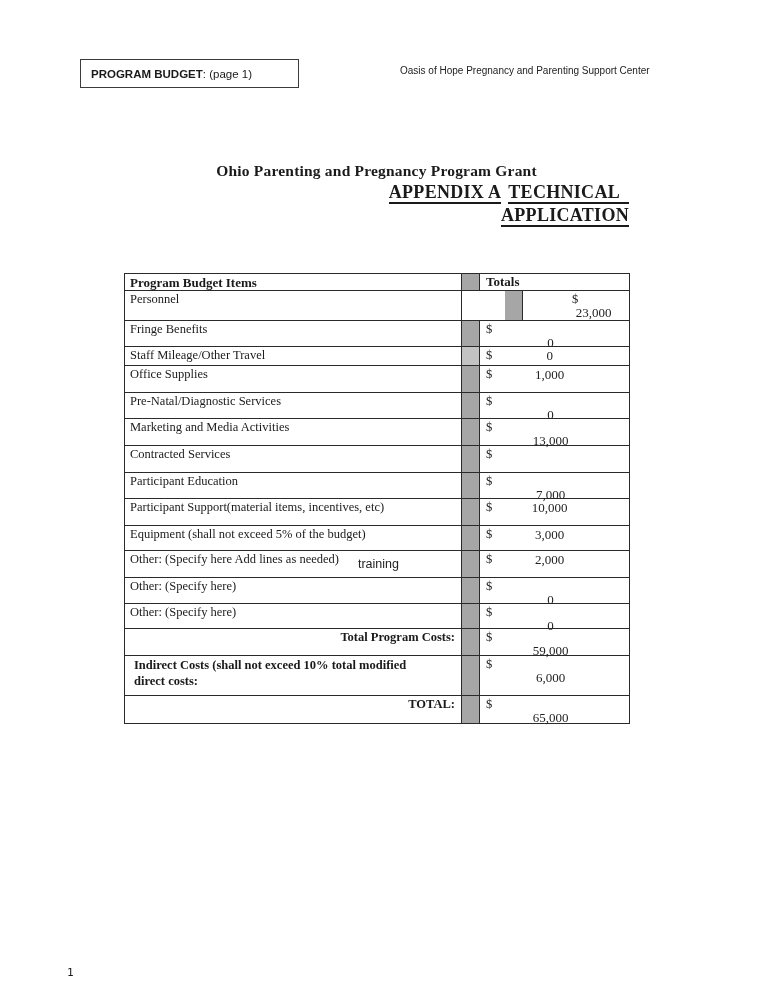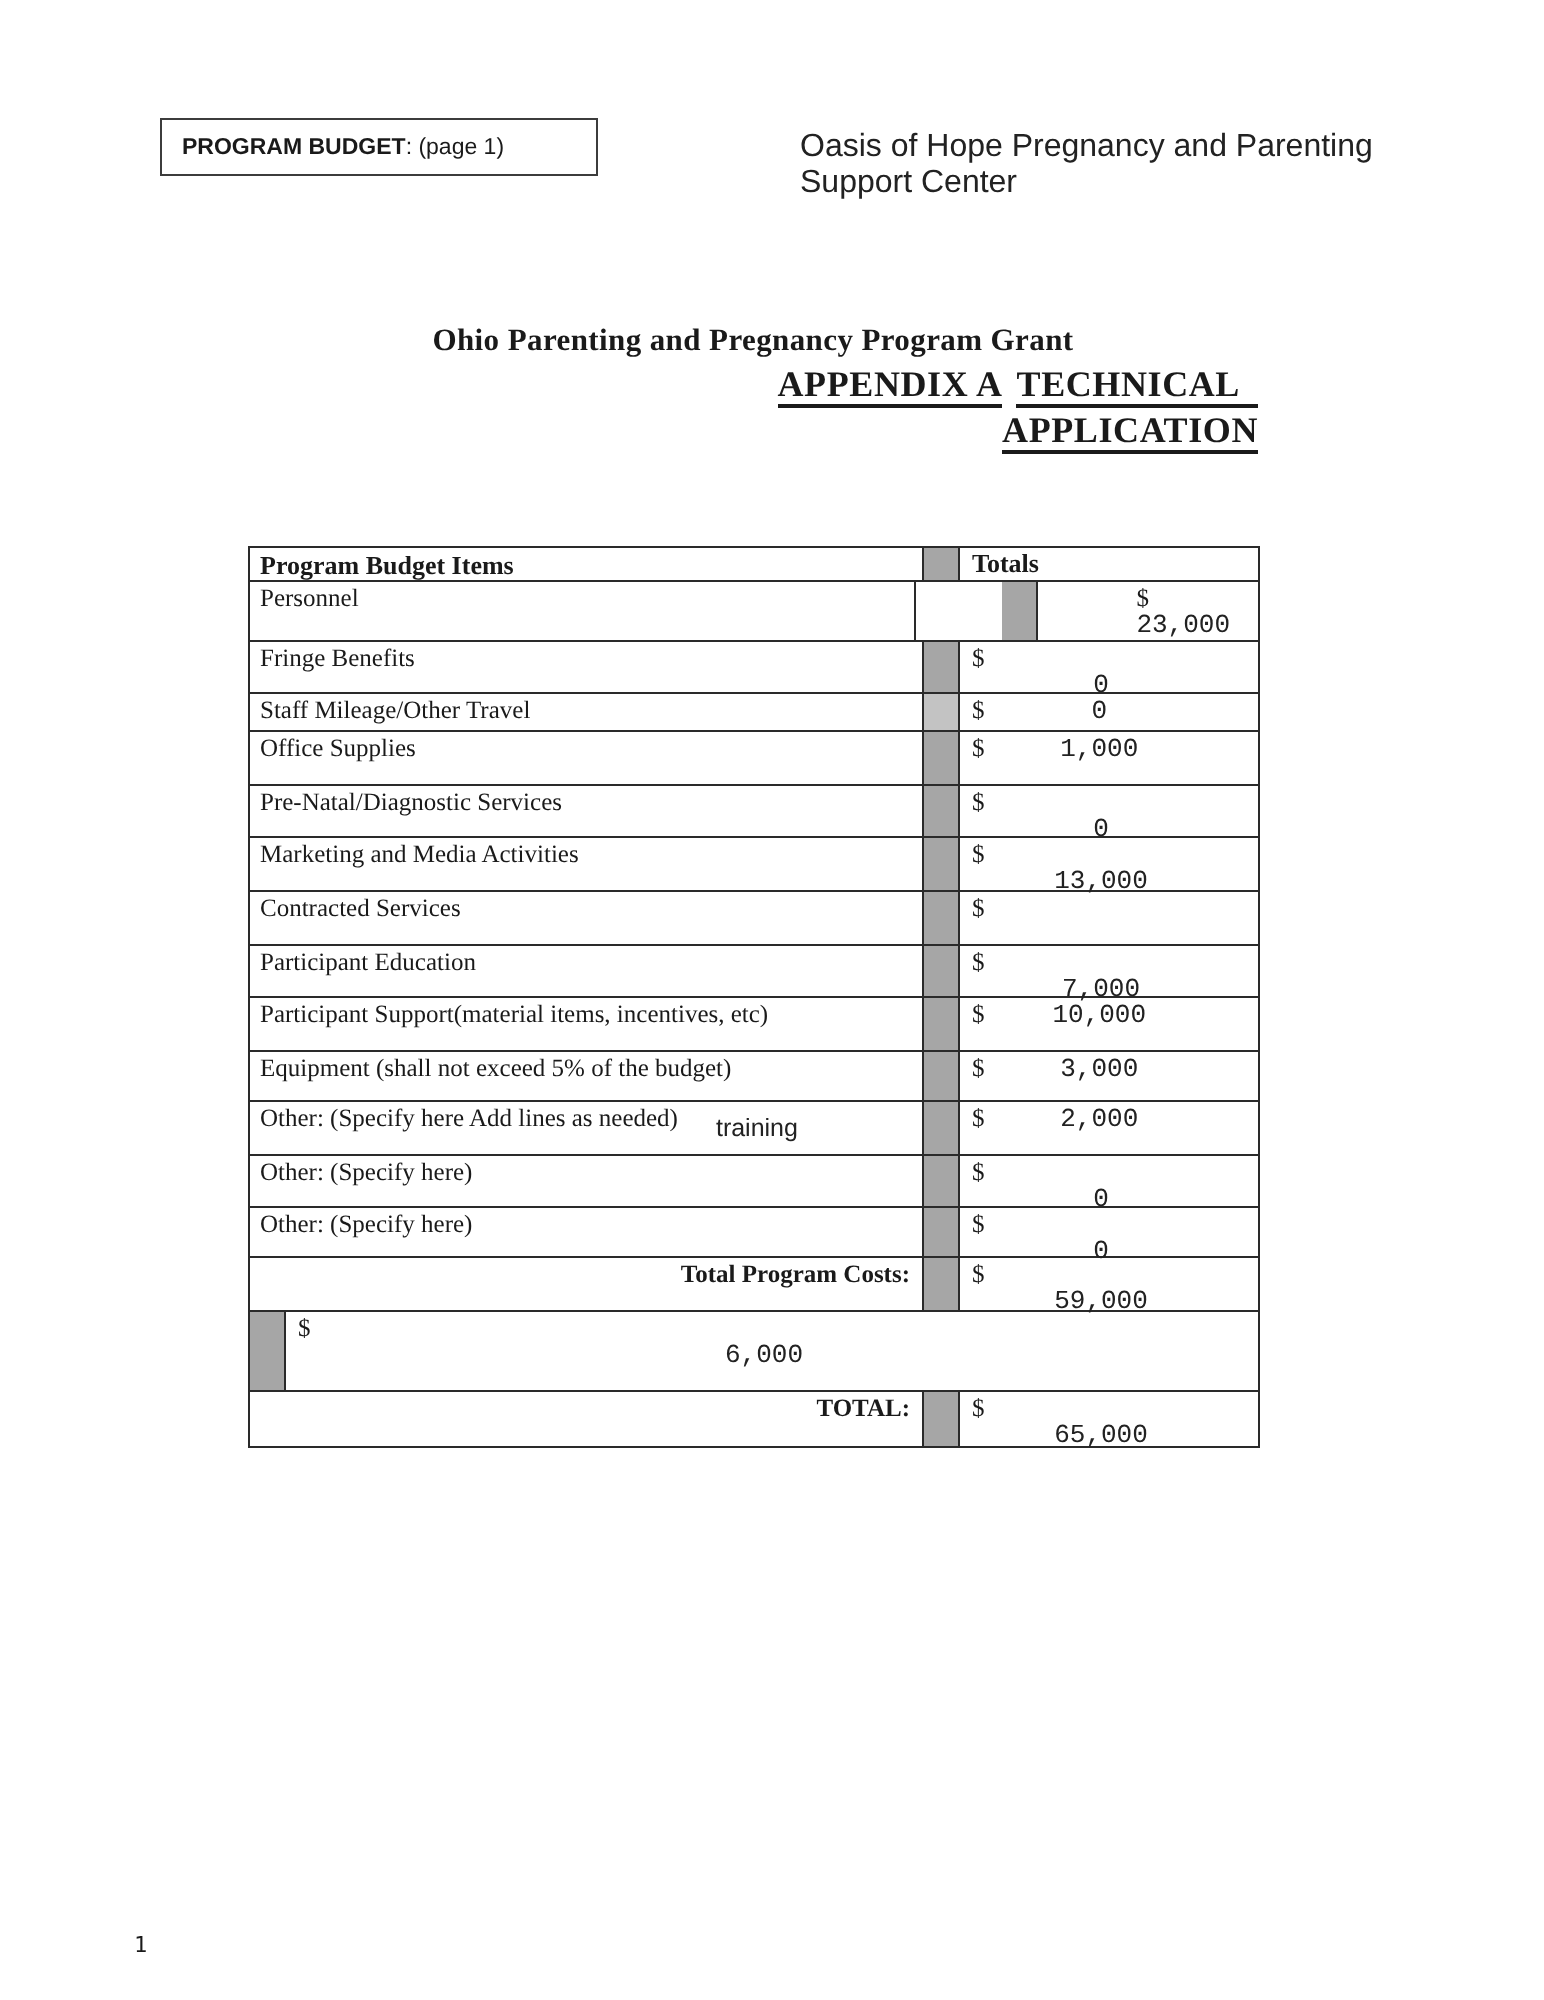--- a/index.html
+++ b/index.html
@@ -20,21 +20,21 @@
     display: flex; align-items: center;
     padding-left: 10px;
     font-family: "Liberation Sans", sans-serif;
     font-size: 11.5px;
   }
   .hdr-box .bold { font-weight: bold; }
   .org-name {
     position: absolute; left: 400px; top: 65px;
     width: 320px;
     font-family: "Liberation Sans", sans-serif;
-    font-size: 16px;
+    font-size: 10px;
     color: #222;
   }
 
   
   .title-block {
     position: absolute; left: 124px; top: 160px;
     width: 505px; text-align: center;
     font-weight: bold;
   }
   .title-line1 { font-size: 15.5px; line-height: 21px; letter-spacing: 0.2px; }
@@ -72,21 +72,21 @@
   }
   .cell-gray.light { background: #c3c3c3; }
   .cell-total {
     flex: 1;
     padding: 1px 0 0 6px;
     font-size: 12.5px;
     line-height: 14px;
   }
   .dollar { font-family: "Liberation Serif", serif; }
   .amount {
-    font-family: Liberation Mono, monospace;
+    font-family: Liberation Serif, serif;
     font-size: 13px;
     color: #222;
   }
   
   .cell-total.below { display: block; }
   .cell-total.below .amount {
     display: block;
     text-align: center;
     padding-right: 14px;
     margin-top: 0px;
@@ -270,20 +270,21 @@
   <div class="trow h27">
     <div class="cell-label label-right">Total Program Costs:</div>
     <div class="cell-gray"></div>
     <div class="cell-total below">
       <span class="dollar">$</span>
       <span class="amount">59,000</span>
     </div>
   </div>
 
   <div class="trow h40">
+    <div class="cell-label label-bold-wrap">Indirect Costs (shall not exceed 10% total modified direct costs:</div>
     <div class="cell-gray"></div>
     <div class="cell-total below">
       <span class="dollar">$</span>
       <span class="amount">6,000</span>
     </div>
   </div>
 
   <div class="trow h27">
     <div class="cell-label label-right">TOTAL:</div>
     <div class="cell-gray"></div>

